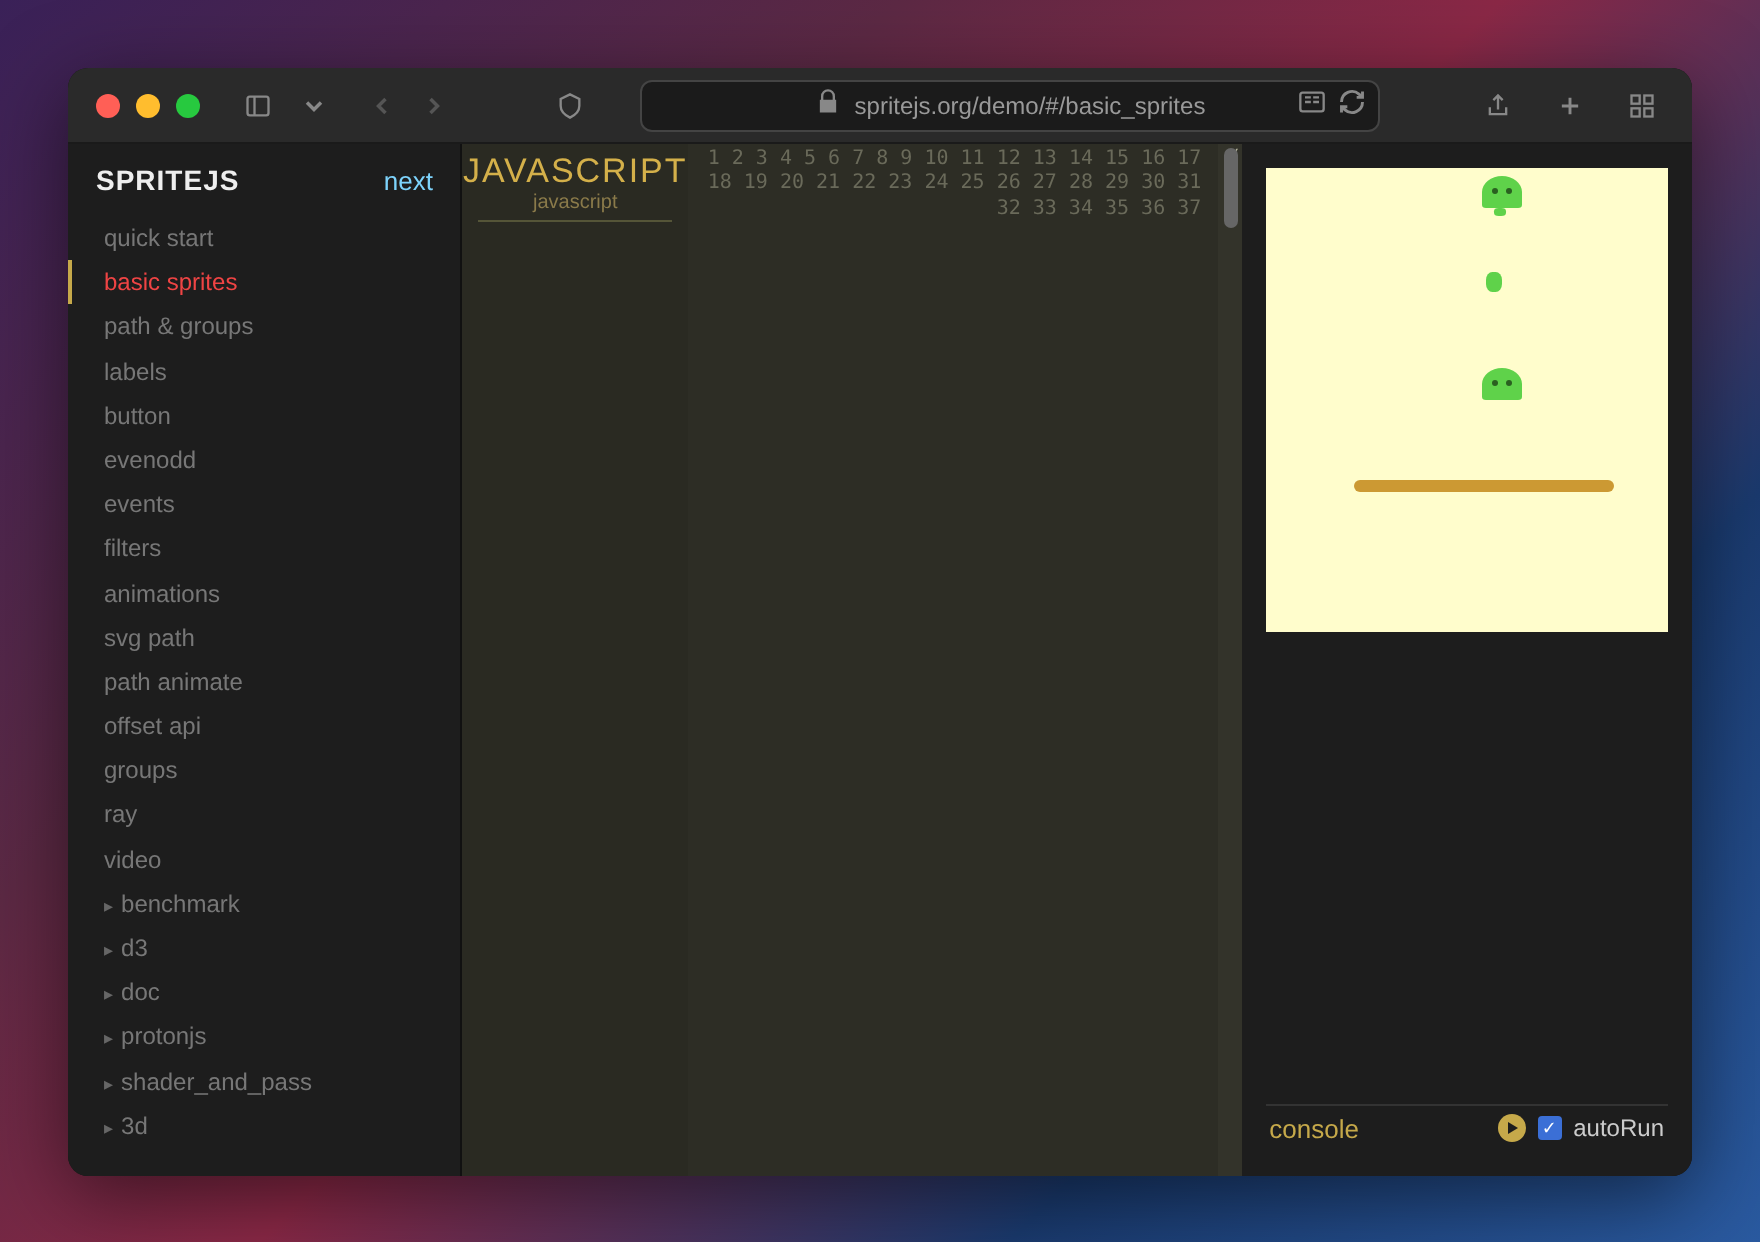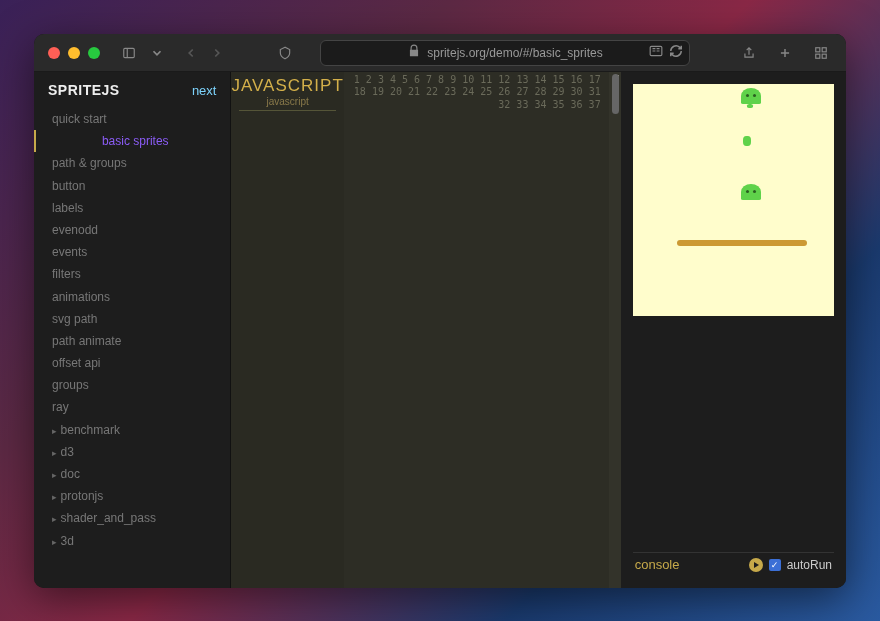--- a/index.html
+++ b/index.html
@@ -93,24 +93,23 @@
     padding: 4px 0;
     font-size: 12px;
   }
   .sb-item {
     padding: 3px 12px 3px 18px;
     color: #777;
     cursor: default;
     line-height: 1.35;
   }
   .sb-item.active {
-    color: #8b5cf6;
+    color: #ef4444;
     border-left: 2px solid #c6a94a;
     padding-left: 16px;
-    text-align: center;
   }
   .sb-item.parent::before {
     content: "▸";
     margin-right: 4px;
     color: #666;
     font-size: 9px;
     display: inline-block;
   }
 
   .main {
@@ -208,21 +207,21 @@
   .canvas .sprite-head::after { right: 5px; }
   .canvas .blob {
     position: absolute;
     background: #5fd24a;
     border-radius: 40%;
   }
 
   .console-bar {
     margin-top: auto;
     display: flex;
-    align-items: flex-end;
+    align-items: flex-start;
     padding: 4px 2px;
     border-top: 1px solid #333;
   }
   .console-label { color: #c6a94a; font-size: 13px; }
   .console-right { margin-left: auto; display: flex; align-items: center; gap: 6px; }
   .play-icon {
     width: 14px; height: 14px;
     border-radius: 50%;
     background: #c6a94a;
     display: flex; align-items: center; justify-content: center;
@@ -336,31 +335,32 @@
 
     <div class="sidebar">
       <div class="sidebar-header">
         <span class="logo">SPRITEJS</span>
         <span class="next-link">next</span>
       </div>
       <div class="sidebar-list" id="sb-list">
           <div class="sb-item">quick start</div>
           <div class="sb-item active">basic sprites</div>
           <div class="sb-item">path &amp; groups</div>
+          <div class="sb-item">labels</div>
           <div class="sb-item">button</div>
-          <div class="sb-item">labels</div>
           <div class="sb-item">evenodd</div>
           <div class="sb-item">events</div>
           <div class="sb-item">filters</div>
           <div class="sb-item">animations</div>
           <div class="sb-item">svg path</div>
           <div class="sb-item">path animate</div>
           <div class="sb-item">offset api</div>
           <div class="sb-item">groups</div>
           <div class="sb-item">ray</div>
+          <div class="sb-item">video</div>
           <div class="sb-item parent">benchmark</div>
           <div class="sb-item parent">d3</div>
           <div class="sb-item parent">doc</div>
           <div class="sb-item parent">protonjs</div>
           <div class="sb-item parent">shader_and_pass</div>
           <div class="sb-item parent">3d</div>
         </div>
     </div>
 
     <div class="main">

